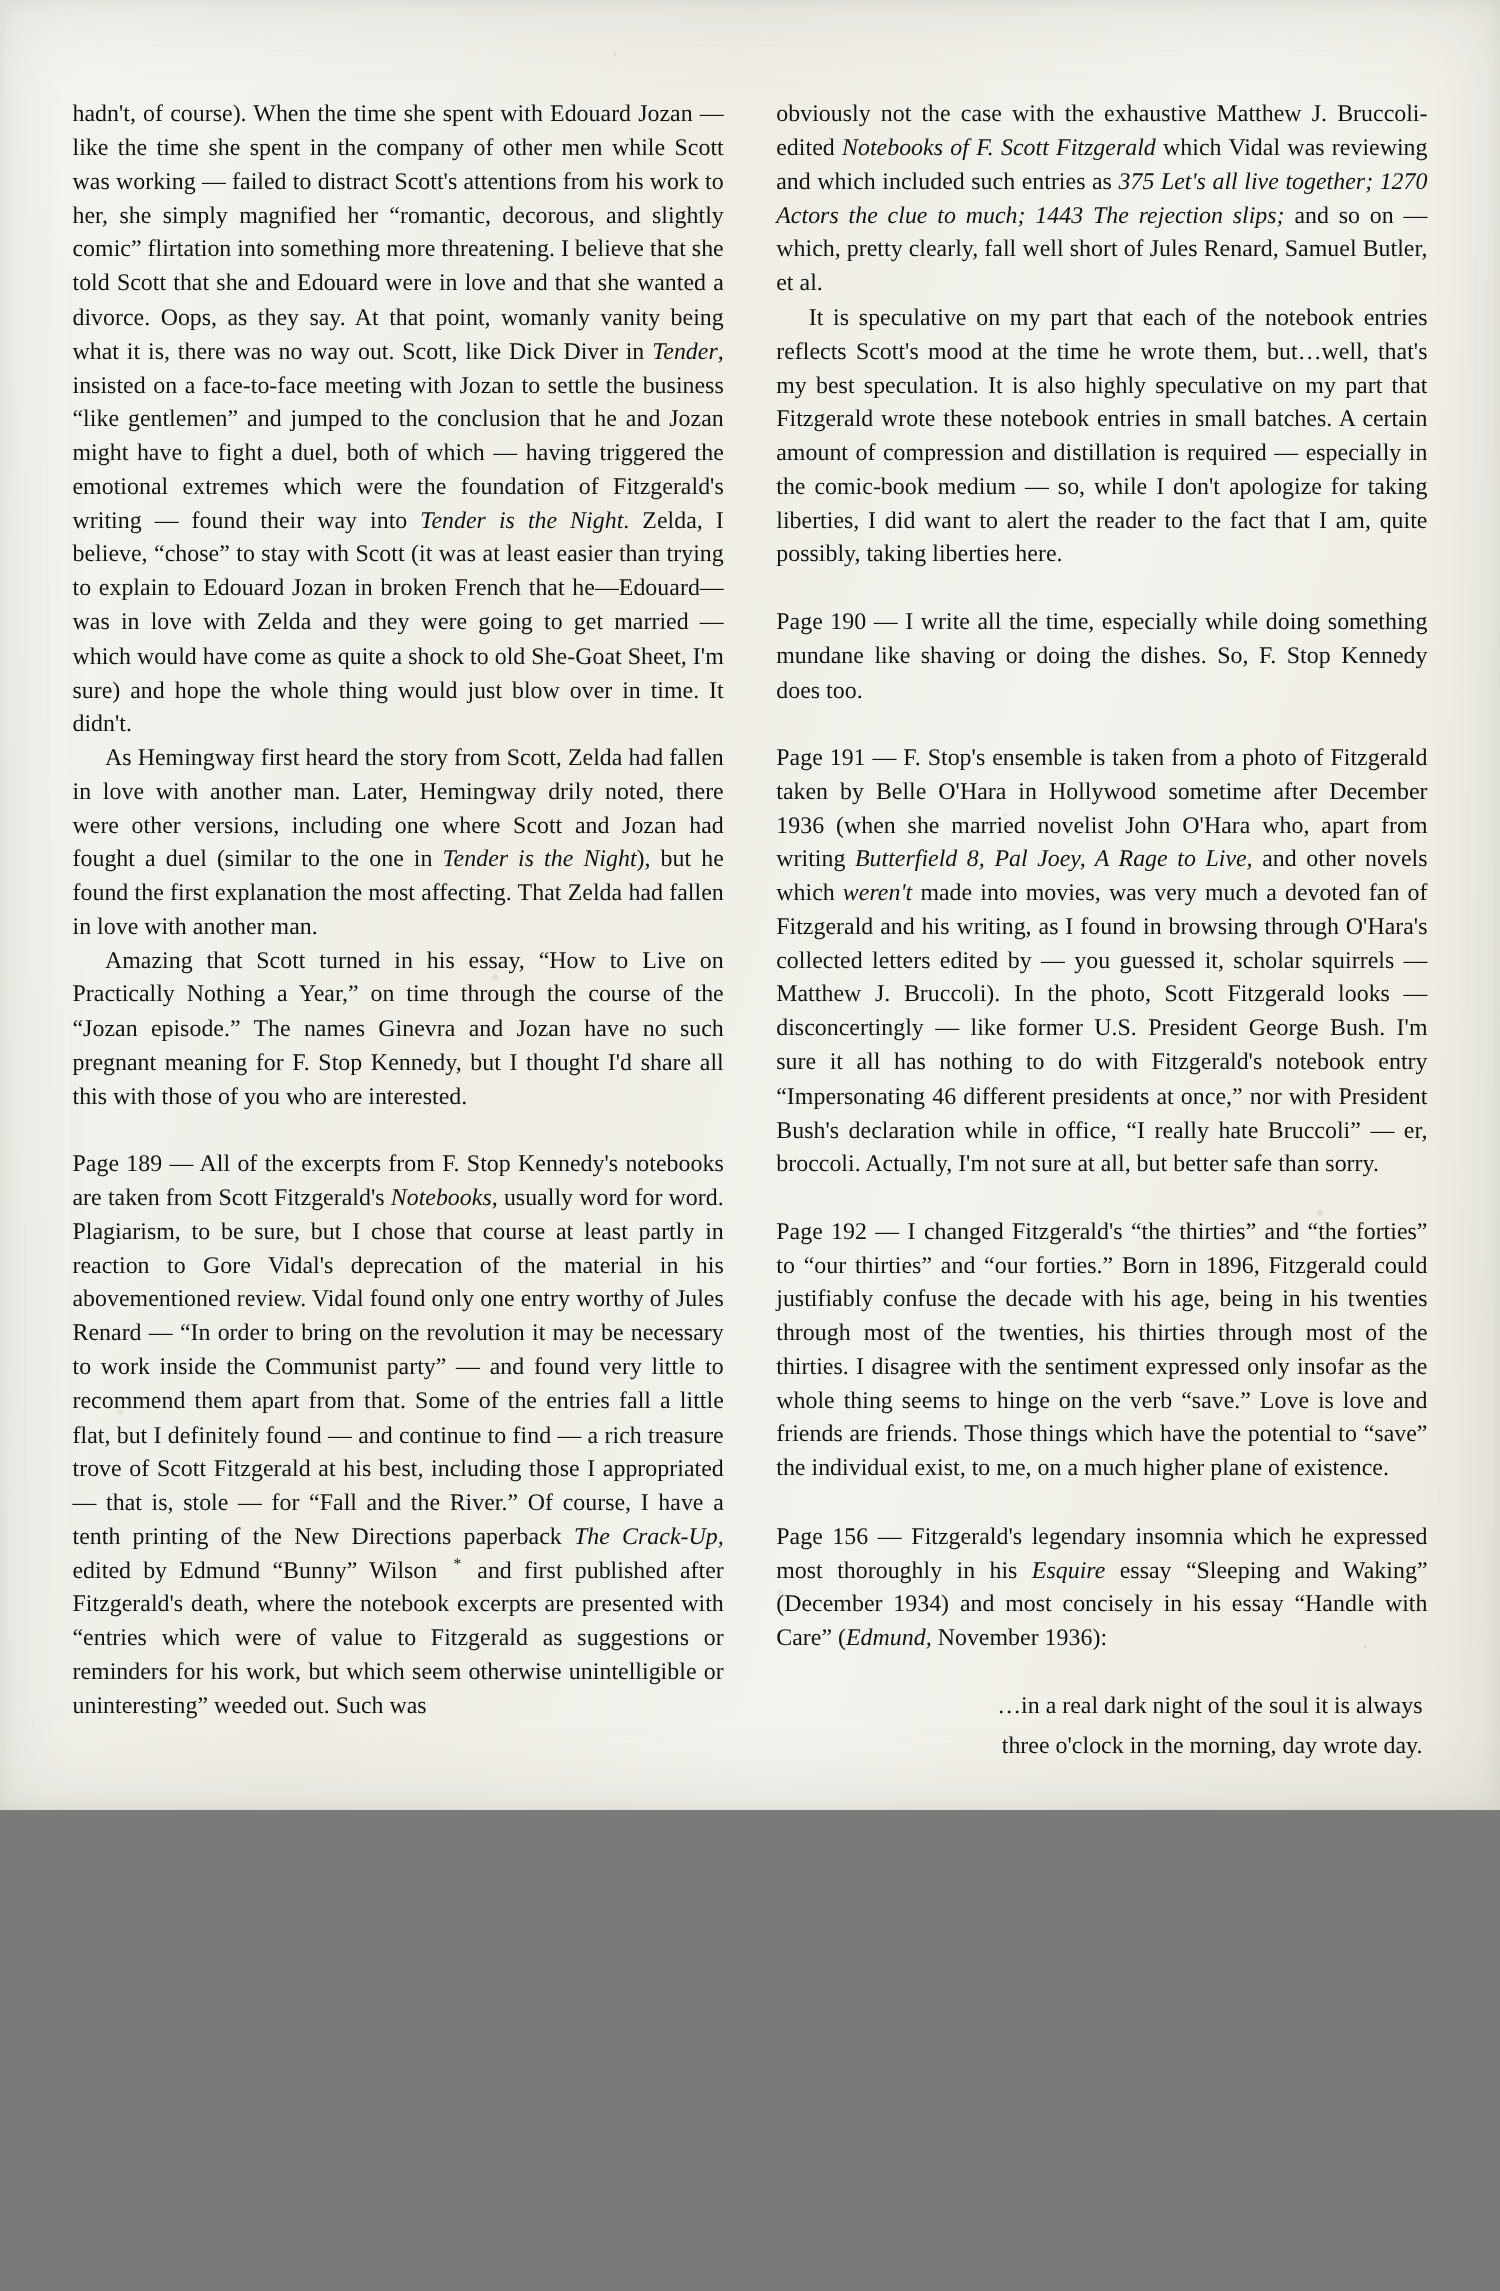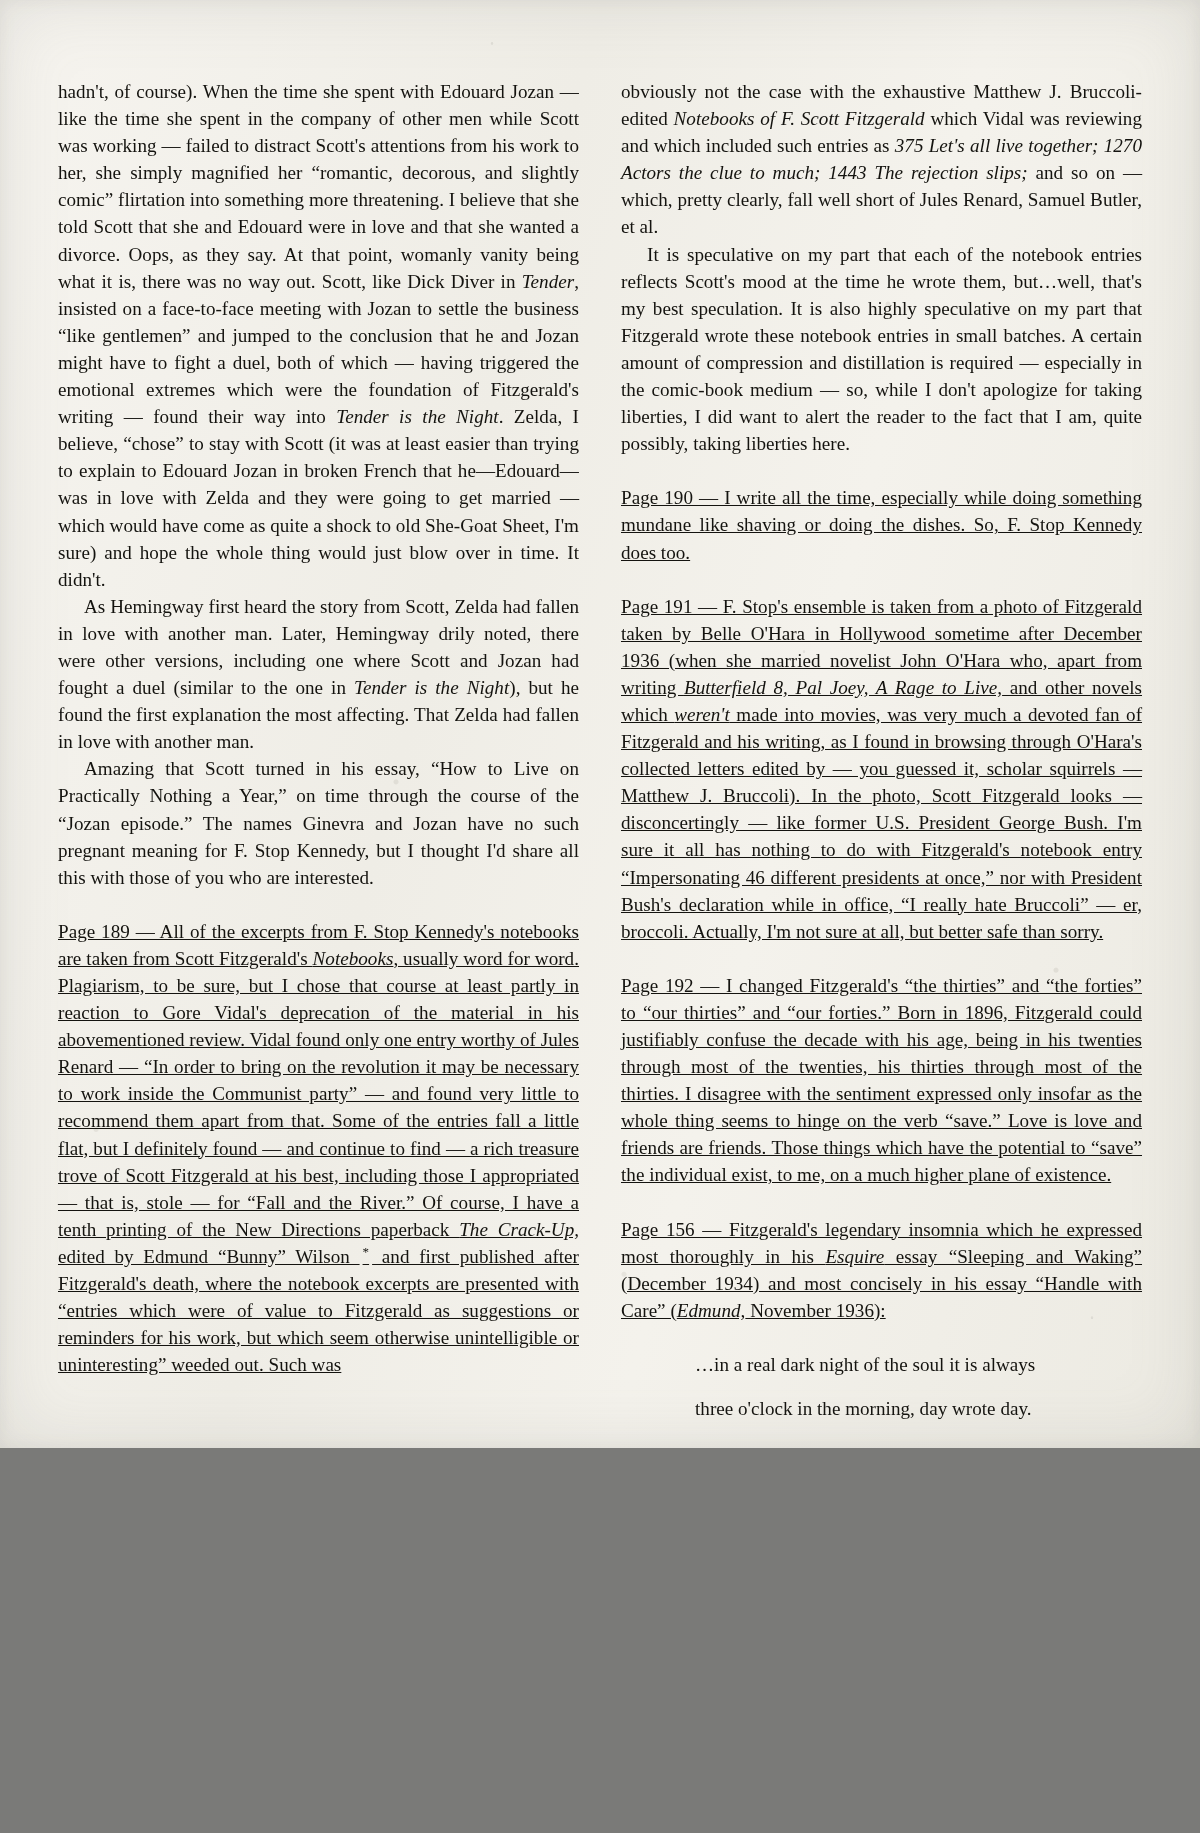--- a/index.html
+++ b/index.html
@@ -61,21 +61,20 @@
   }
   p.para {
     margin: 0;
     text-indent: 26px;
   }
   p.para.noindent {
     text-indent: 0;
   }
   p.para.gap {
     margin-top: 27px;
-    text-decoration: underline;
   }
   i, em { font-style: italic; }
 
   .footnote-wrap {
     position: absolute;
     left: 58px;
     top: 1662px;
     width: 466px;
   }
   .footnote-rule {
@@ -102,22 +101,22 @@
     vertical-align: super;
     line-height: 0;
     padding: 0 3px;
   }
 
   .quote-block {
     margin: 27px 0 0 0;
     padding-left: 58px;
   }
   .quote-block p {
-    margin: 16px;
-    text-align: left;
+    margin: 4px;
+    text-align: right;
     text-indent: 0;
     line-height: 28px;
   }
 
   
   .speckle {
     position: absolute;
     inset: 0;
     pointer-events: none;
     opacity: 0.5;

